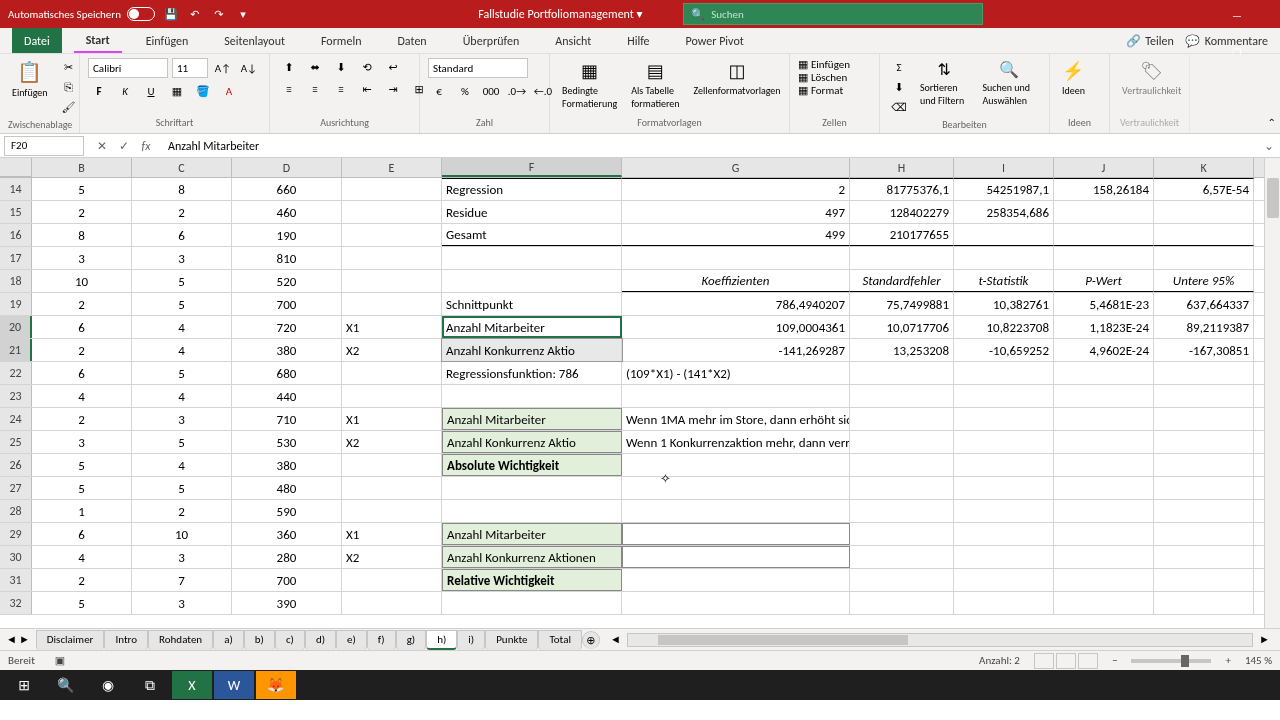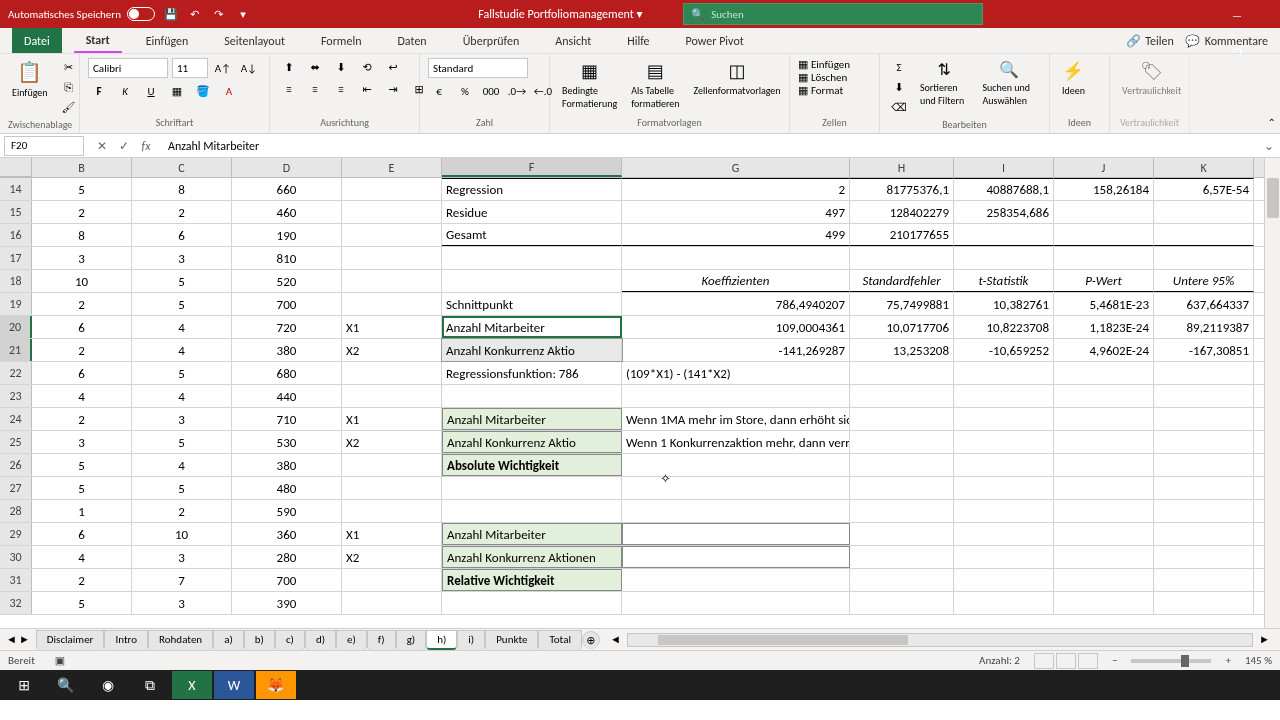--- a/index.html
+++ b/index.html
@@ -321,21 +321,21 @@
     <div class="rows" id="rows">
         <div class="row">
           <div class="rh">14</div>
           <div class="cell cB c" style="width: 100px;">5</div>
           <div class="cell cC c" style="width: 100px;">8</div>
           <div class="cell cD c" style="width: 110px;">660</div>
           <div class="cell cE" style="width: 100px;"></div>
           <div class="cell cF topline" style="width: 180px;">Regression</div>
           <div class="cell cG r topline" style="width: 228px;">2</div>
           <div class="cell cH r topline" style="width: 104px;">81775376,1</div>
-          <div class="cell cI r topline" style="width: 100px;">40887688,1</div>
+          <div class="cell cI r topline" style="width: 100px;">54251987,1</div>
           <div class="cell cJ r topline" style="width: 100px;">158,26184</div>
           <div class="cell cK r topline" style="width: 100px;">6,57E-54</div>
         </div>
         <div class="row">
           <div class="rh">15</div>
           <div class="cell cB c" style="width: 100px;">2</div>
           <div class="cell cC c" style="width: 100px;">2</div>
           <div class="cell cD c" style="width: 110px;">460</div>
           <div class="cell cE" style="width: 100px;"></div>
           <div class="cell cF" style="width: 180px;">Residue</div>

